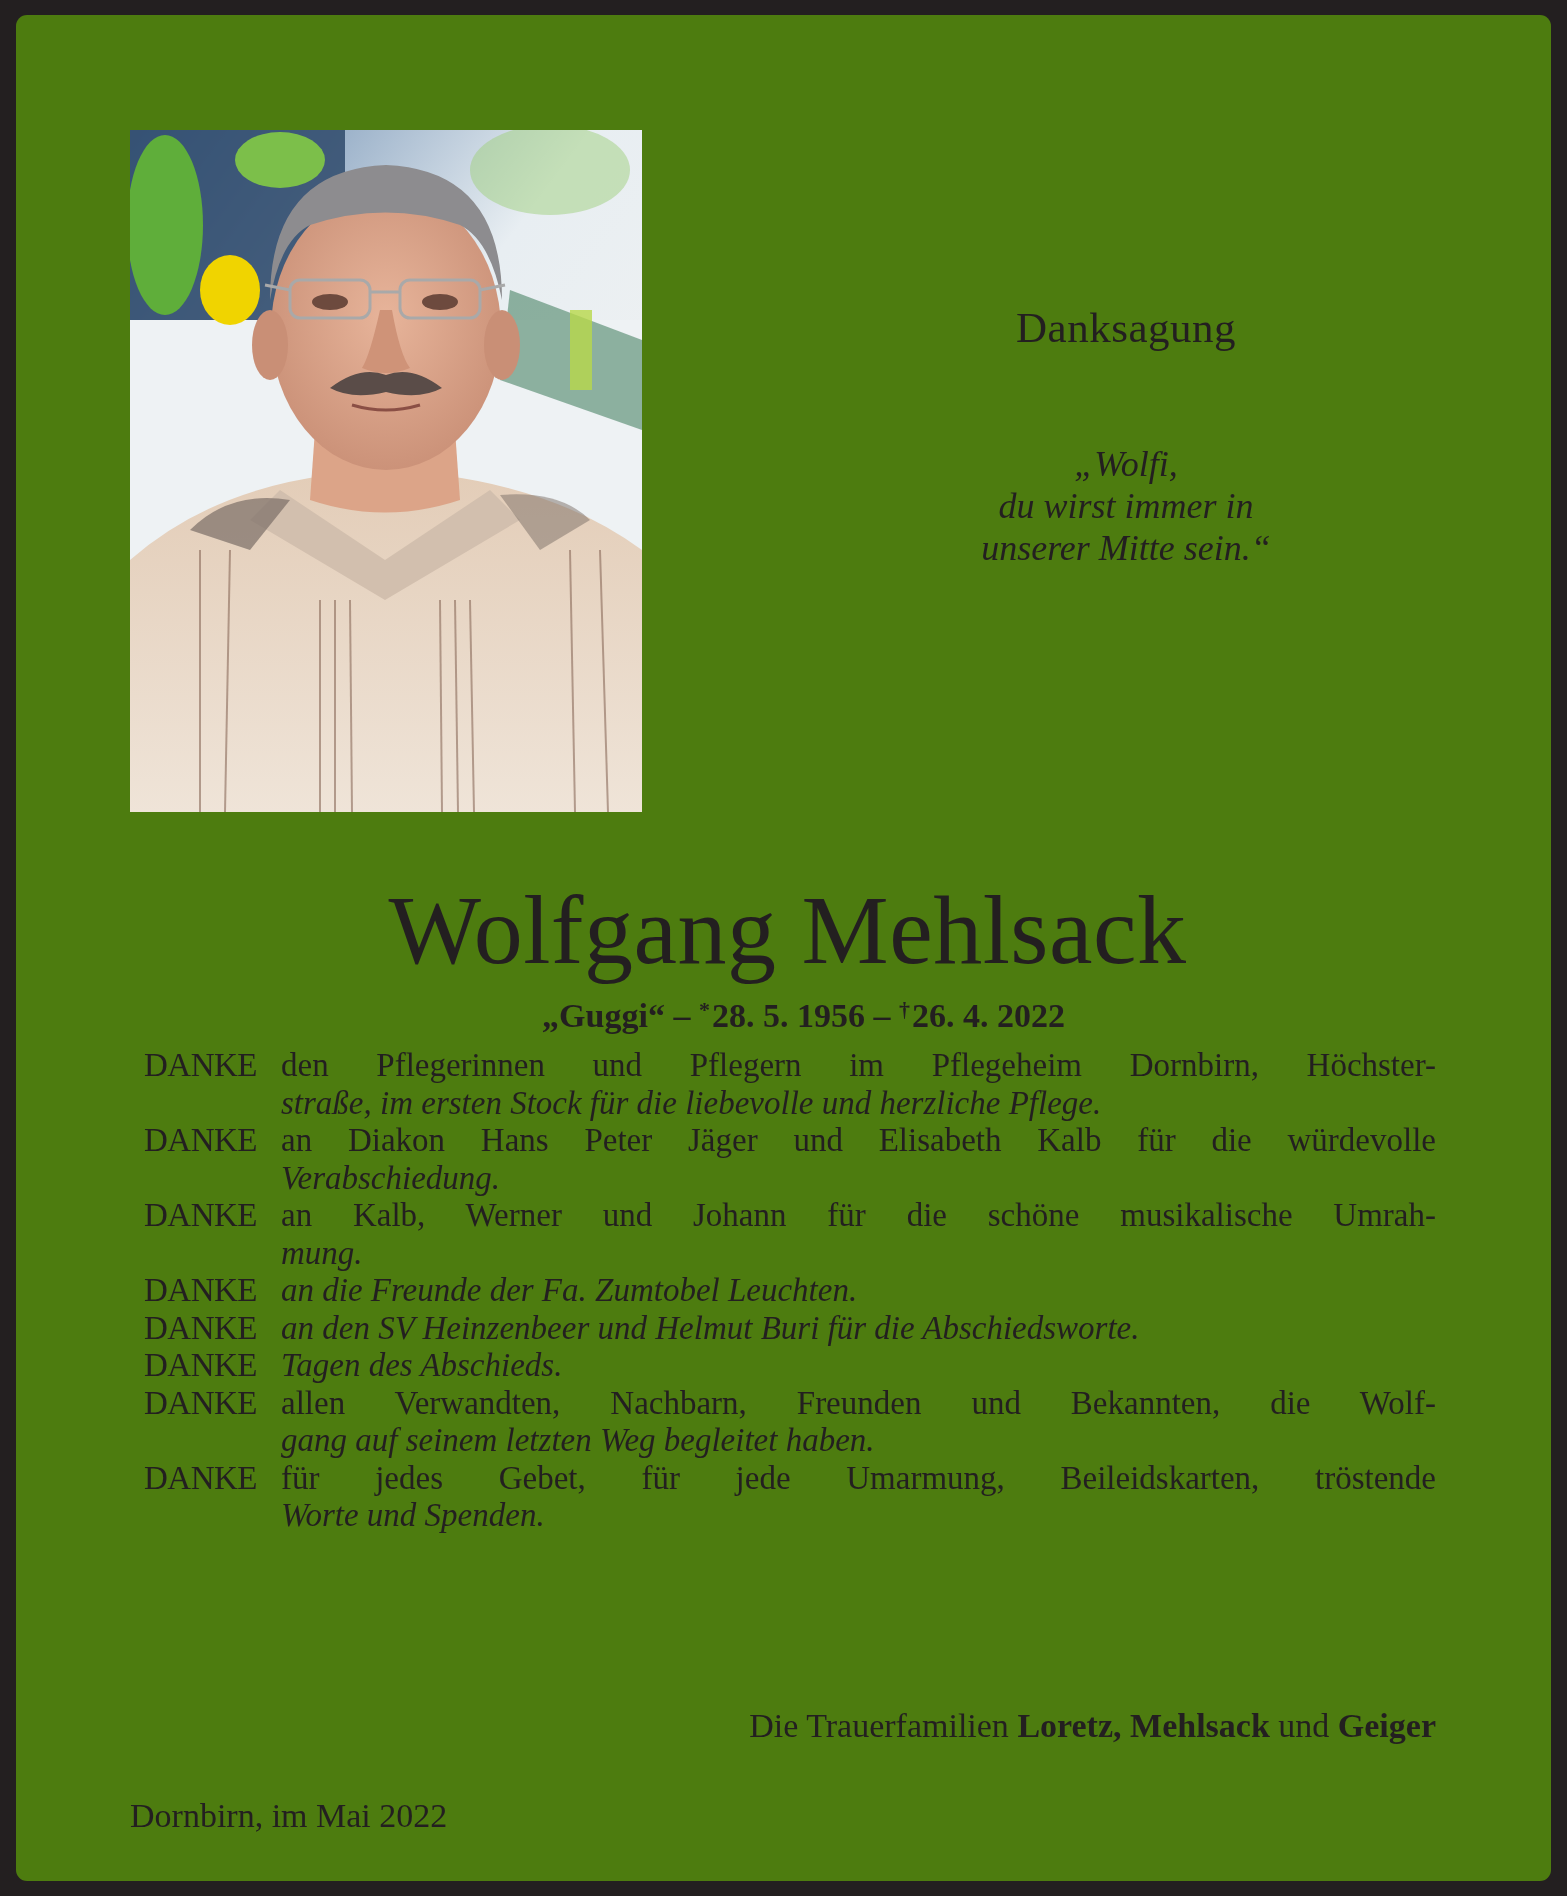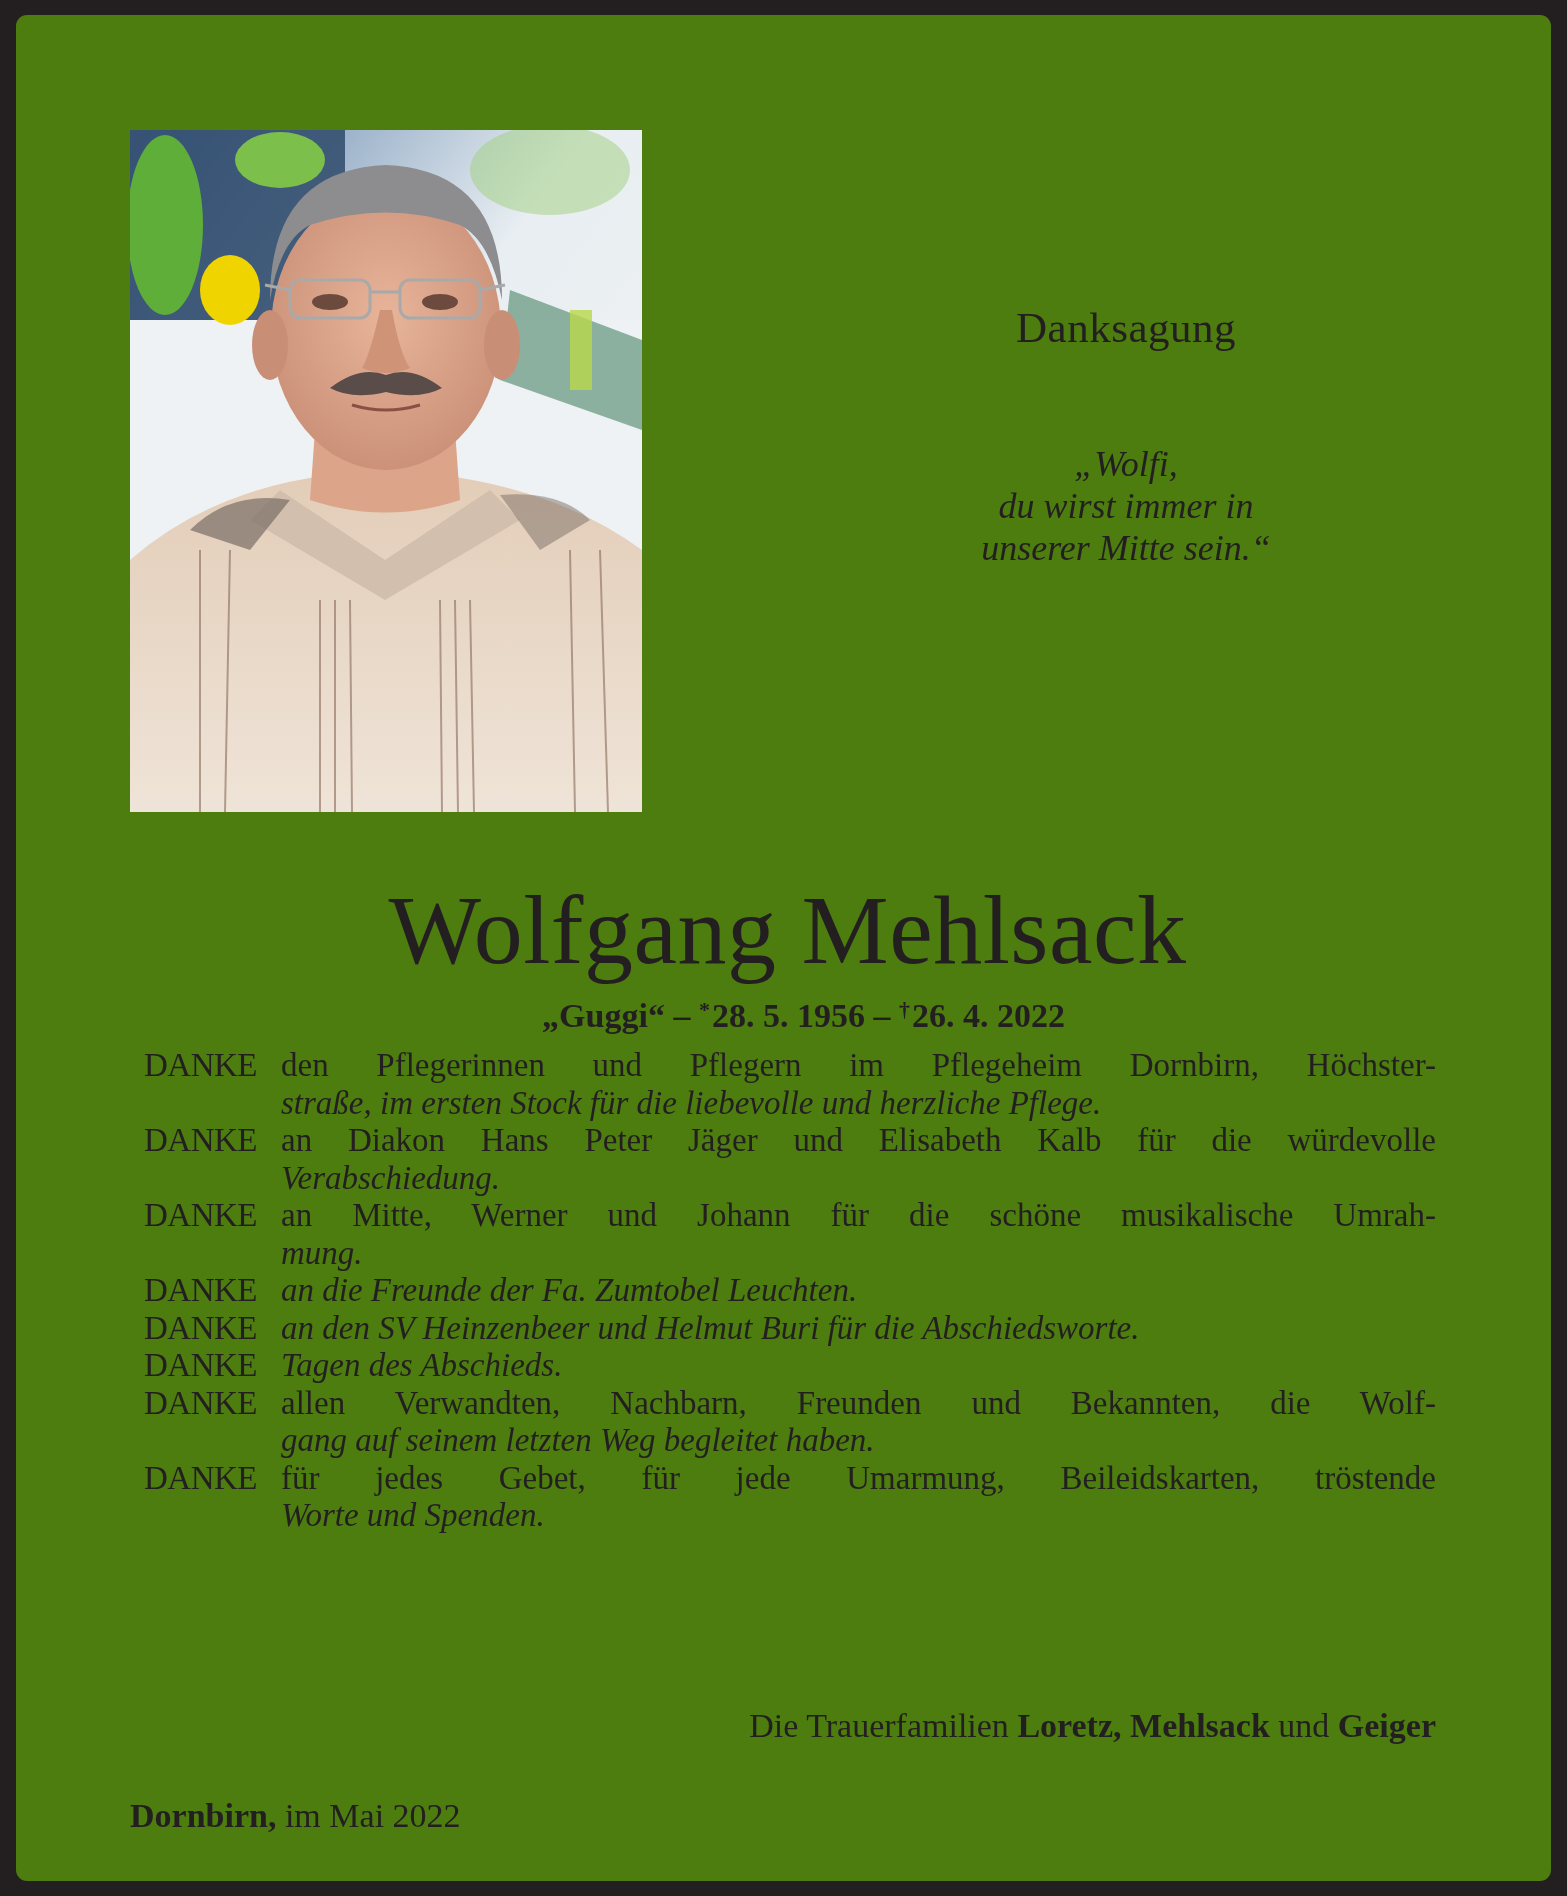--- a/index.html
+++ b/index.html
@@ -110,21 +110,21 @@
     font-size: 34px;
     white-space: nowrap;
   }
   .families b { font-weight: bold; }
   .place {
     position: absolute;
     left: 114px; top: 1782px;
     font-size: 34px;
     white-space: nowrap;
   }
-  .place b { font-weight: bold; }
+  .place b { font-weight: normal; }
 </style>
 </head>
 <body>
 
 <div class="page">
 
   <div class="photo">
     <svg viewBox="0 0 512 682" preserveAspectRatio="none">
       <defs>
         <linearGradient id="bg" x1="0" y1="0" x2="1" y2="1">
@@ -228,21 +228,21 @@
     <div class="danke-item">
       <span class="danke-label">DANKE</span>
       <span class="danke-text">
         <span class="ln">an Diakon Hans Peter Jäger und Elisabeth Kalb für die würdevolle</span>
         <span class="ln last">Verabschiedung.</span>
       </span>
     </div>
     <div class="danke-item">
       <span class="danke-label">DANKE</span>
       <span class="danke-text">
-        <span class="ln">an Mitte, Werner und Johann für die schöne musikalische Umrah-</span>
+        <span class="ln">an Kalb, Werner und Johann für die schöne musikalische Umrah-</span>
         <span class="ln last">mung.</span>
       </span>
     </div>
     <div class="danke-item">
       <span class="danke-label">DANKE</span>
       <span class="danke-text">
         <span class="ln last">an die Freunde der Fa. Zumtobel Leuchten.</span>
       </span>
     </div>
     <div class="danke-item">

